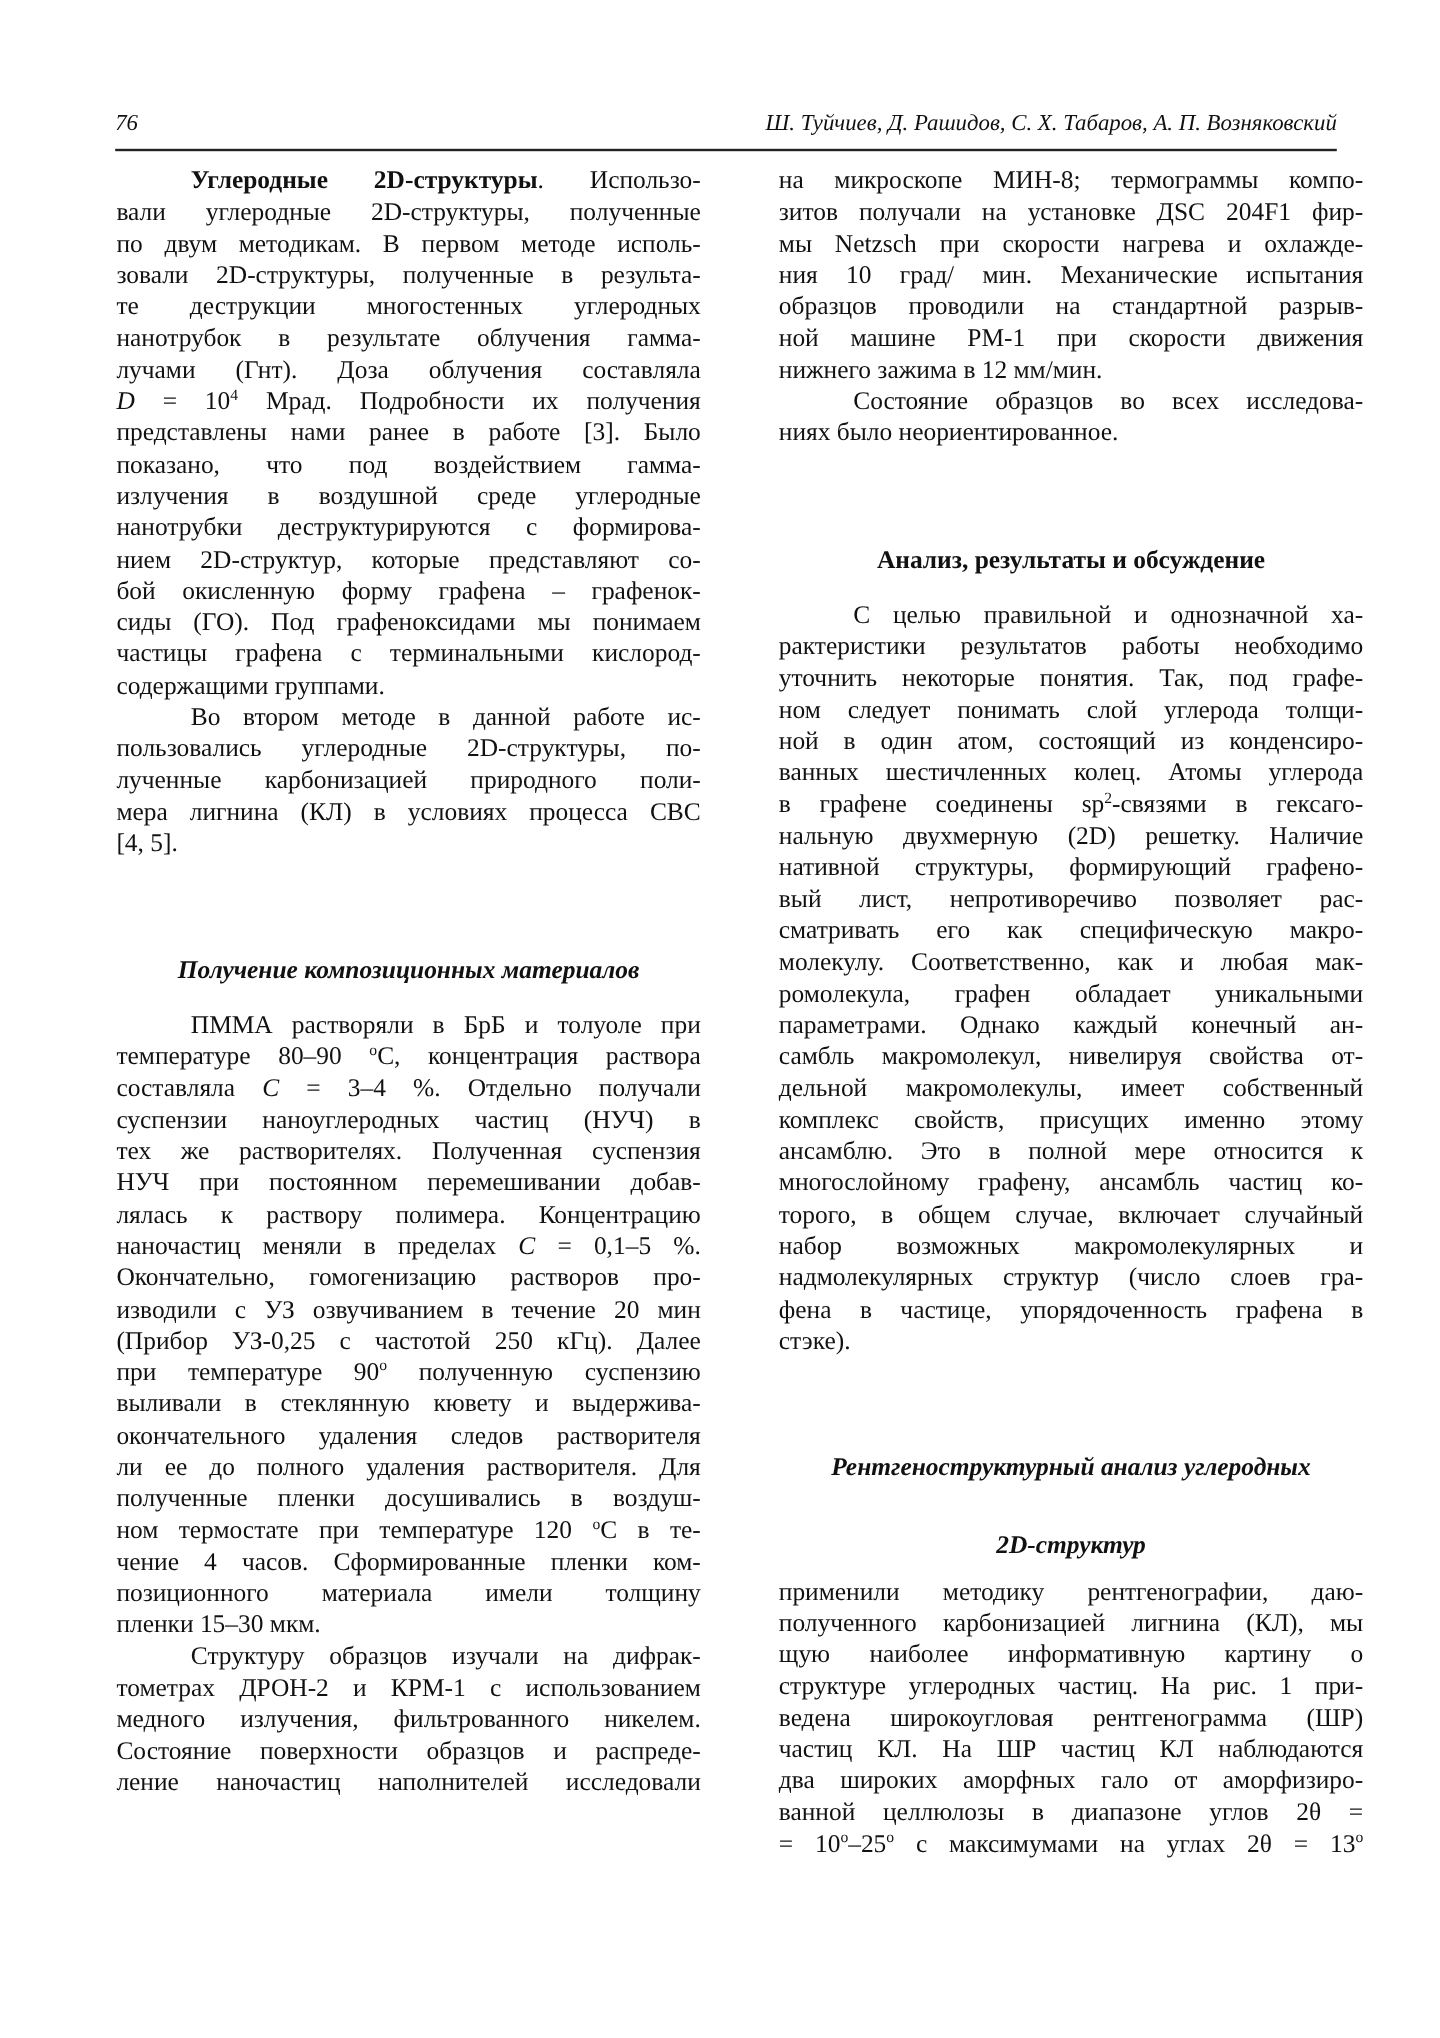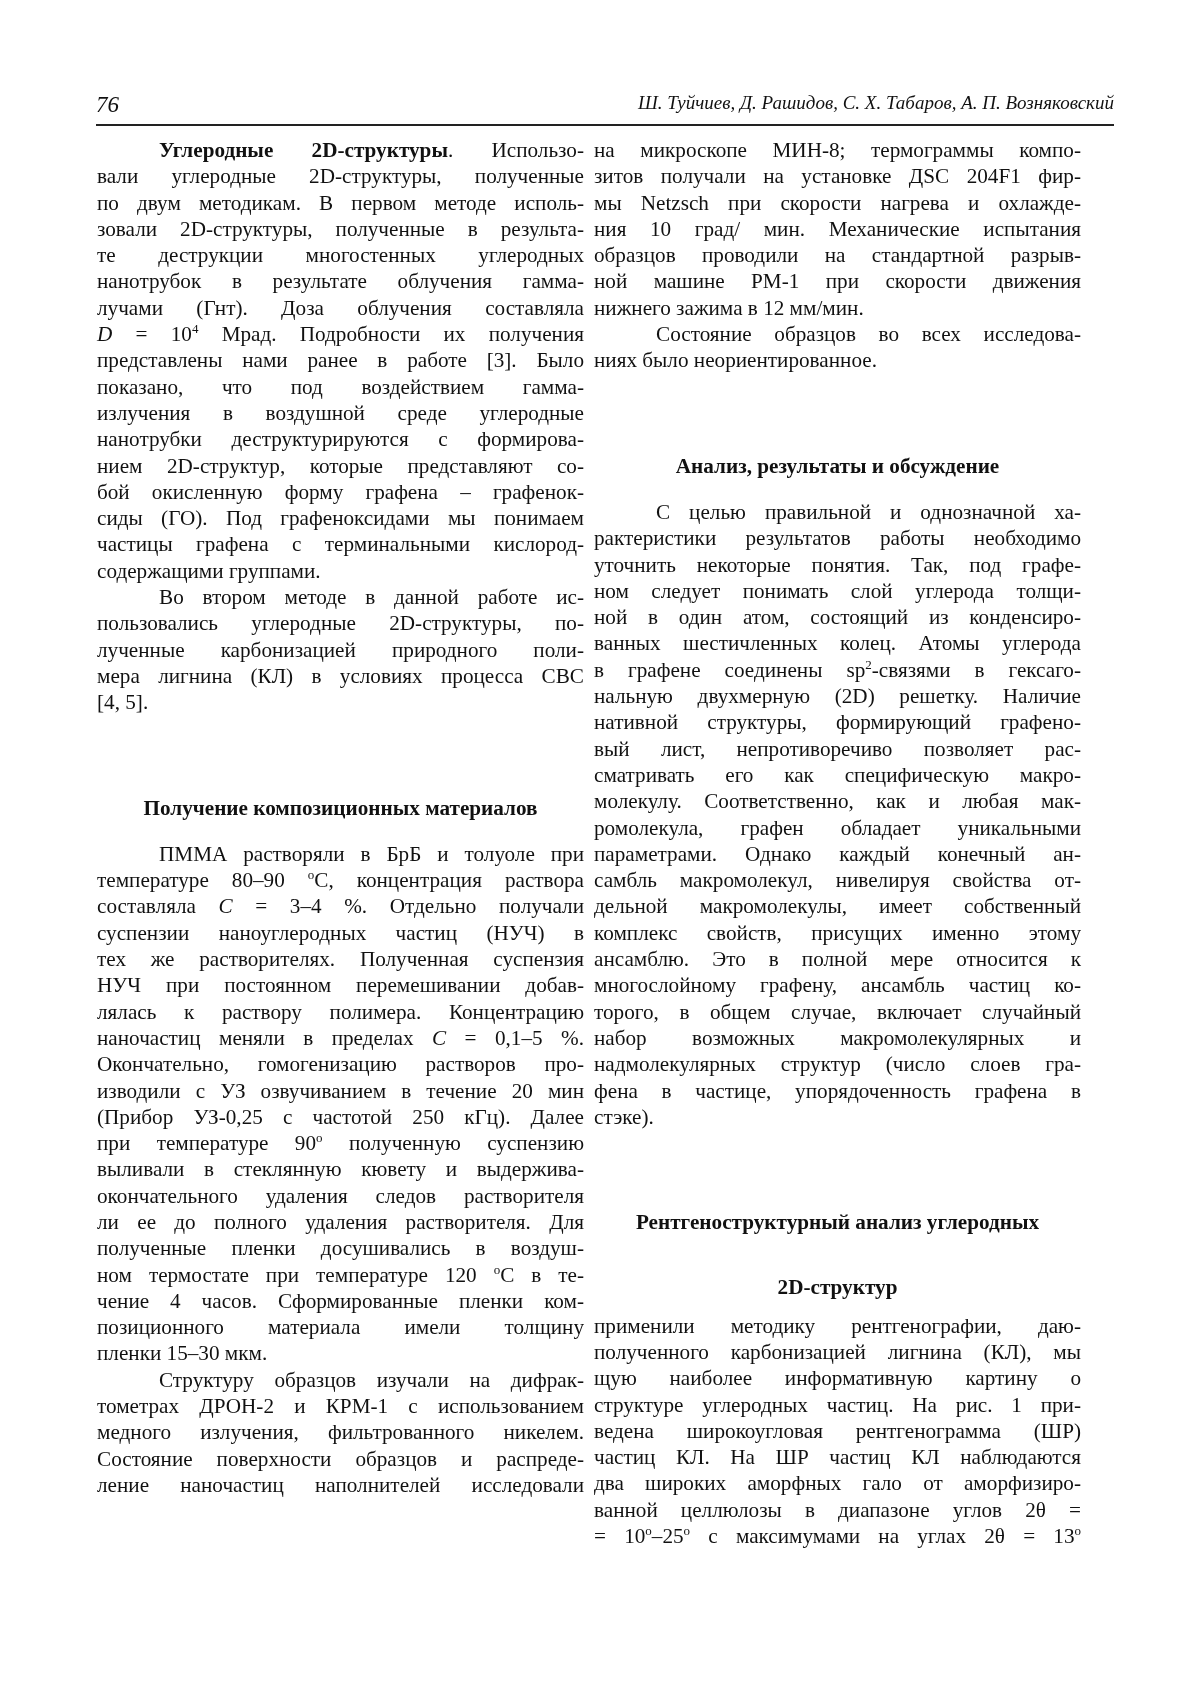--- a/index.html
+++ b/index.html
@@ -1,32 +1,32 @@
 <!DOCTYPE html>
 <html><head>
 <meta charset="utf-8">
 <style>
   html, body { margin: 0; padding: 0; background: #ffffff; }
   body { width: 1200px; height: 1698px; position: relative; overflow: hidden;
          font-family: "Liberation Serif", serif; color: #111; }
   .header { position: absolute; left: 96px; top: 92px; width: 1018px; height: 24px; }
-  .page-num { position: absolute; left: 0; top: 0; font-style: italic; font-size: 23px; }
+  .page-num { position: absolute; left: 0; top: 0; font-style: italic; font-size: 19px; }
   .authors { position: absolute; right: 0; top: 0; font-style: italic; font-size: 19px; }
   .rule { position: absolute; left: 96px; top: 124px; width: 1018px; height: 1.5px; background: #222; }
   .col { position: absolute; top: 137px; width: 487px; font-size: 21.2px; line-height: 26.3px; }
   .col.left { left: 97px; }
-  .col.right { left: 594px; }
+  .col.right { left: 649px; }
   .ln { display: block; text-align: justify; text-align-last: justify; white-space: nowrap; height: 26.3px; overflow: visible; }
   .ln.last { text-align-last: left; }
   .ln.ind { padding-left: 62px; }
   .ln.center { text-align: left; text-align-last: center; margin-top: 39px; }
   .gap { display: block; height: 26.3px; }
   .gap2 { display: block; height: 40px; }
   .h-bold { font-weight: bold; }
-  .h-ital { font-weight: bold; }
+  .h-ital { font-weight: bold; font-style: italic; }
   sup { font-size: 13px; vertical-align: 8px; line-height: 0; }
   i { font-style: italic; }
 </style>
 </head>
 <body>
 
 <div class="header">
   <span class="page-num">76</span>
   <span class="authors">Ш. Туйчиев, Д. Рашидов, С. Х. Табаров, А. П. Возняковский</span>
 </div>

